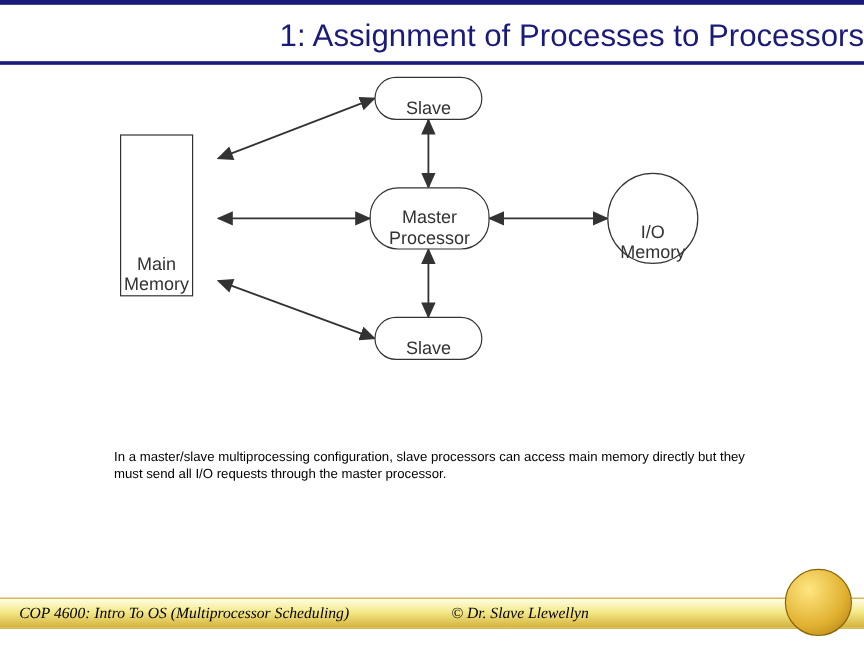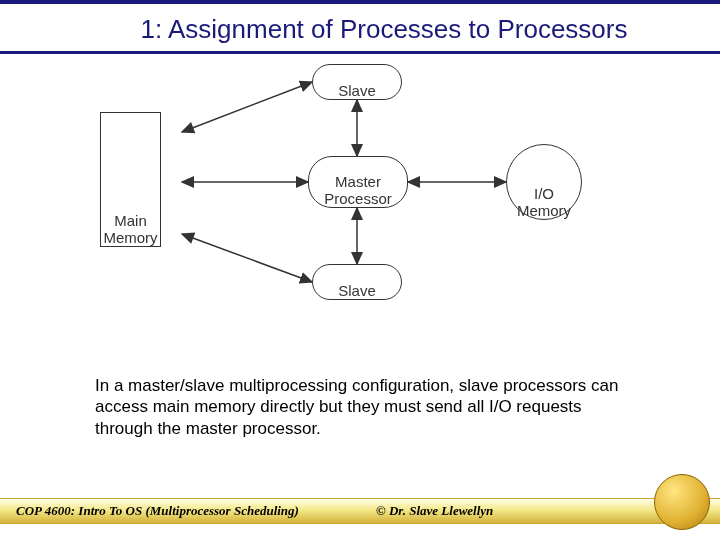--- a/index.html
+++ b/index.html
@@ -7,21 +7,21 @@
     width: 720px;
     height: 540px;
     font-family: Arial, Helvetica, sans-serif;
     background: #fff;
     position: relative;
   }
   .rule-top { height: 4px; background: #1a1a7a; width: 100%; }
   .title {
     font-size: 26px;
     color: #1a1a7a;
-    text-align: center;
+    text-align: right;
     padding: 10px 0 6px;
     font-weight: 400;
     margin-left: 48px;
   }
   .rule-under-title { height: 3px; background: #1a1a7a; width: 100%; }
   .diagram {
     position: relative;
     width: 720px;
     height: 280px;
   }
@@ -65,39 +65,39 @@
   svg.arrows {
     position: absolute;
     left: 0; top: 0;
     width: 720px; height: 280px;
   }
   .caption {
     position: absolute;
     left: 95px;
     top: 375px;
     width: 540px;
-    font-size: 17px;
+    font-size: 11px;
     line-height: 1.25;
     color: #000;
   }
   .footer {
     position: absolute;
     left: 0; bottom: 16px;
     width: 720px;
   }
   .footer-bar {
     height: 26px;
     background: linear-gradient(to bottom, #fffde6 0%, #f4e98a 45%, #d4b23a 100%);
     border-top: 1px solid #c9a832;
     border-bottom: 1px solid #c9a832;
     display: flex;
     align-items: center;
     font-family: "Times New Roman", serif;
     font-style: italic;
-    font-weight: bold;
+    font-weight: normal;
     font-size: 13px;
     color: #000;
     padding-left: 16px;
     margin-top: 48px;
   }
   .footer-bar .course { width: 340px; }
   .footer-bar .page   { width: 130px; text-align: center; }
   .footer-bar .author { flex: 1; text-align: left; padding-left: 20px; }
   .pegasus {
     position: absolute;

